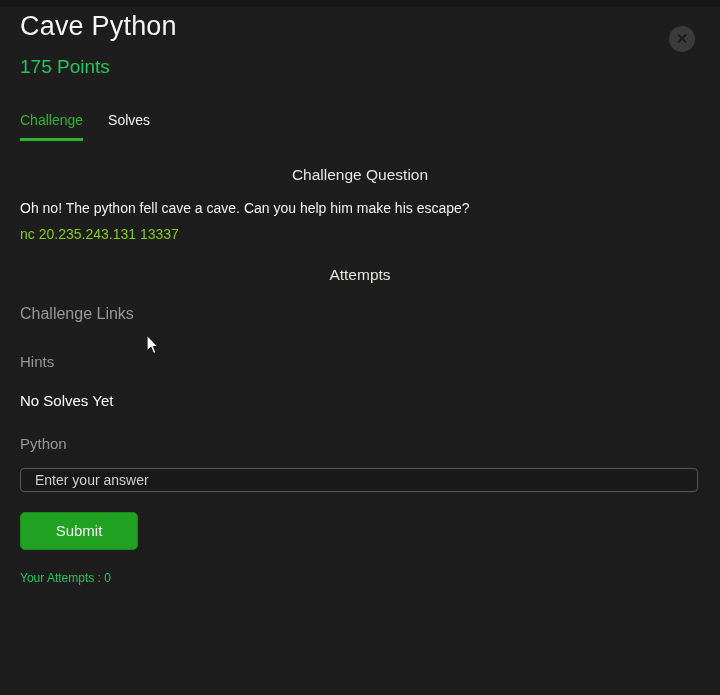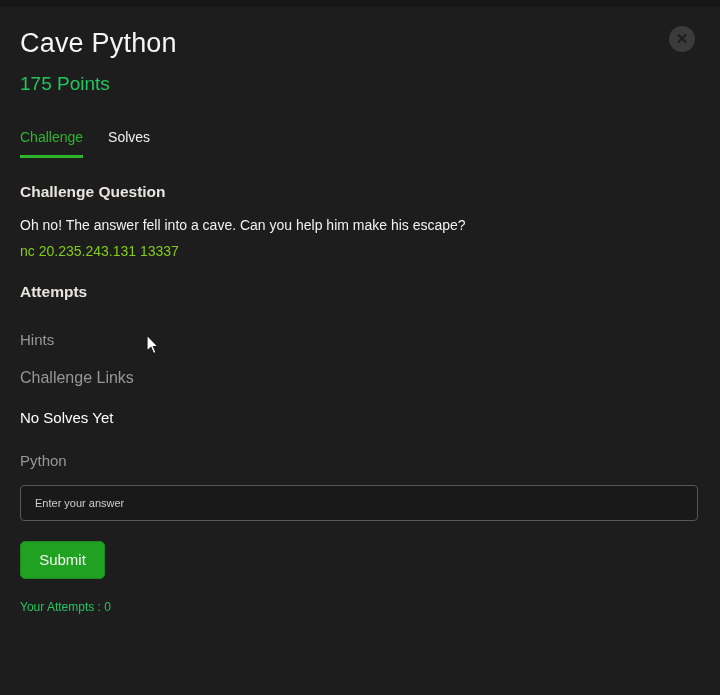--- a/index.html
+++ b/index.html
@@ -24,21 +24,21 @@
     width: 26px; height: 26px;
     background: #3b3b3b;
     border: none; border-radius: 50%;
     color: #1d1d1d;
     font-size: 15px; font-weight: bold;
     line-height: 26px; text-align: center;
     cursor: pointer;
     font-family: "Liberation Sans", sans-serif;
   }
   .page-title {
-    padding-top: 29px;
+    padding-top: 12px;
     font-size: 27px;
     font-weight: 500;
     letter-spacing: 0.2px;
     color: #f5f5f5;
     line-height: 1.1;
   }
   .points {
     margin-top: 14px;
     font-size: 19px;
     color: #22c55e;
@@ -57,22 +57,23 @@
     background: none; border-top: none; border-left: none; border-right: none;
     font-family: "Liberation Sans", sans-serif;
   }
   .tab.active {
     color: #2db52d;
     border-bottom-color: #2db52d;
   }
   .section-heading {
     margin-top: 25px;
     font-size: 15.5px;
-    font-weight: 700;
+    font-weight: 400;
     color: #e8e5e0;
+    text-align: center;
   }
   .question-text {
     margin-top: 16px;
     font-size: 14px;
     color: #f2f2f2;
   }
   .connection-text {
     margin-top: 10px;
     font-size: 14px;
     color: #84cc16;
@@ -98,34 +99,34 @@
   .hints-empty {
     margin-top: 22px;
     font-size: 15px;
     color: #ffffff;
   }
   .answer-heading { margin-top: 26px; font-size: 15px; }
   .answer-input {
     display: block;
     margin-top: 16px;
     width: 678px;
-    height: 36px;
+    height: 24px;
     background: #191919;
     border: 1px solid #575757;
     border-radius: 4px;
     padding: 0 14px;
-    font-size: 11px;
+    font-size: 14px;
     color: #e8e8e8;
     font-family: "Liberation Sans", sans-serif;
     outline: none;
   }
   .answer-input::placeholder { color: #cfcfcf; opacity: 1; }
   .submit-btn {
     margin-top: 20px;
-    width: 85px;
+    width: 118px;
     height: 38px;
     background: #21a121;
     color: #f4f4f4;
     border: 1px solid #1b8a1b;
     border-radius: 5px;
     font-size: 15px;
     cursor: pointer;
     font-family: "Liberation Sans", sans-serif;
   }
   .attempts {
@@ -155,30 +156,30 @@
 
   <div class="points">175 Points</div>
 
   <div class="tabs">
     <button class="tab active">Challenge</button>
     <button class="tab">Solves</button>
   </div>
 
   <h2 class="section-heading">Challenge Question</h2>
 
-  <p class="question-text">Oh no! The answer fell into a cave. Can you help him make his escape?</p>
+  <p class="question-text">Oh no! The python fell cave a cave. Can you help him make his escape?</p>
 
   <p class="connection-text">nc 20.235.243.131 13337</p>
 
   <h2 class="section-heading category-heading">Attempts</h2>
 
 
+  <h2 class="muted-heading links-heading">Challenge Links</h2>
+
   <h2 class="muted-heading hints-heading">Hints</h2>
-
-  <h2 class="muted-heading links-heading">Challenge Links</h2>
 
   <div class="hints-empty">No Solves Yet</div>
 
   <h2 class="muted-heading answer-heading">Python</h2>
 
   <input class="answer-input" type="text" placeholder="Enter your answer" style="">
 
   <button class="submit-btn">Submit</button>
 
   <div class="attempts">Your Attempts : 0</div>

